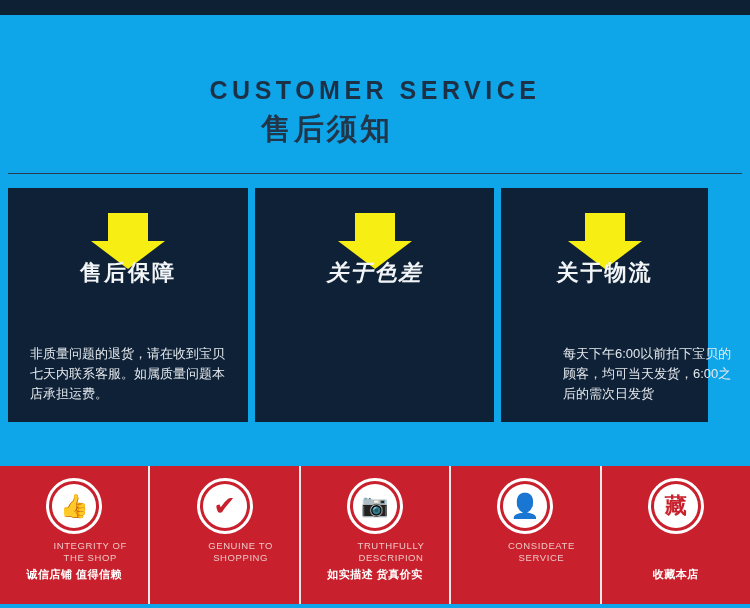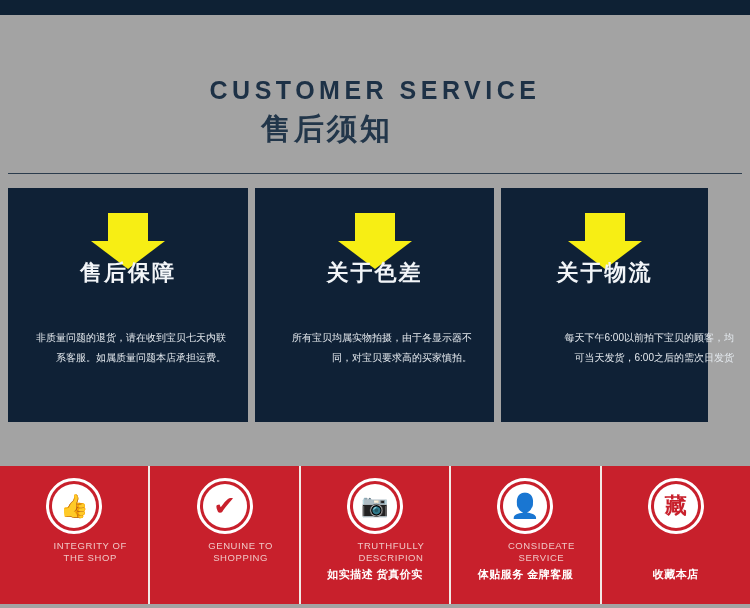--- a/index.html
+++ b/index.html
@@ -1,21 +1,21 @@
 <!DOCTYPE html>
 <html><head>
 <meta charset="utf-8">
 <style>
   html,body{margin:0;padding:0;}
   body{
     width:750px;height:608px;background:#ffffff;
     font-family:"Liberation Sans","DejaVu Sans",sans-serif;
     overflow:hidden;position:relative;
   }
-  .page{width:750px;height:608px;position:relative;background:#a3a3a3;}
+  .page{width:750px;height:608px;position:relative;background:#0ea5e9;}
 
   
   .topbar{position:absolute;left:0;top:0;width:750px;height:15px;background:#0e2134;}
 
   
   .heading{position:absolute;left:0;top:15px;width:750px;height:158px;}
   .title-en{
     position:absolute;left:0;top:63px;width:750px;text-align:center;
     font-size:25px;font-weight:bold;letter-spacing:4.5px;color:#1d3146;
     font-family:"Liberation Sans","DejaVu Sans",sans-serif;
@@ -28,21 +28,21 @@
   }
   .rule{position:absolute;left:8px;top:173px;width:734px;height:1px;background:#2b3c4d;}
 
   
   .cards{position:absolute;left:0;top:188px;width:750px;height:234px;}
   .card{
     position:absolute;top:0;height:234px;background:#0f2136;
     box-sizing:border-box;
   }
   .card.c1{left:8px;width:240px;}
-  .card.c2{left:255px;width:239px;}
+  .card.c2{left:255px;width:239px;font-style:italic;}
   .card.c3{left:501px;width:207px;}
 
   .arrow{
     position:absolute;left:50%;top:25px;transform:translateX(-50%);
     width:74px;height:56px;
   }
   .arrow .shaft{
     position:absolute;left:17px;top:0;width:40px;height:30px;background:#f7ee14;
   }
   .arrow .head{
@@ -50,23 +50,23 @@
     border-left:37px solid transparent;border-right:37px solid transparent;
     border-top:28px solid #f7ee14;
   }
 
   .card-title{
     position:absolute;left:0;top:74px;width:100%;text-align:center;
     font-size:22px;font-weight:bold;color:#f2f5f8;letter-spacing:2px;
     line-height:1;
   }
   .card-body{
-    position:absolute;left:0;top:140px;width:100%;
-    padding:0 22px;box-sizing:border-box;text-align:right;
-    font-size:10px;line-height:20px;color:#e4e9ee;
+    position:absolute;left:0;top:156px;width:100%;
+    padding:0 22px;box-sizing:border-box;text-align:left;
+    font-size:13px;line-height:20px;color:#e4e9ee;
   }
   .card.c3 .card-body{padding:0 18px;margin-left:44px;}
 
   
   .banner{
     position:absolute;left:0;top:466px;width:750px;height:138px;
     background:#c8202c;display:flex;
   }
   .feature{
     position:relative;flex:1 1 0;height:138px;
@@ -127,21 +127,20 @@
       <div class="card-title">售后保障</div>
       <div class="card-body">非质量问题的退货，请在收到宝贝七天内联系客服。如属质量问题本店承担运费。</div>
     </div>
 
     <div class="card c2">
       <div class="arrow">
         <div class="shaft"></div>
           <div class="head"></div>
       </div>
       <div class="card-title">关于色差</div>
-      <div class="card-body">所有宝贝均属实物拍摄，由于各显示器不同，对宝贝要求高的买家慎拍。</div>
     </div>
 
     <div class="card c3">
       <div class="arrow">
         <div class="shaft"></div>
           <div class="head"></div>
       </div>
       <div class="card-title">关于物流</div>
       <div class="card-body">每天下午6:00以前拍下宝贝的顾客，均可当天发货，6:00之后的需次日发货</div>
     </div>
@@ -153,20 +152,21 @@
     <div class="feature">
       <div class="f-icon">
         <div class="inner">
             <div class="glyph thumb">👍</div>
           </div>
       </div>
       <div class="f-en">
         <div>INTEGRITY OF</div>
         <div>THE SHOP</div>
       </div>
+      <div class="f-cn">诚信店铺 值得信赖</div>
     </div>
 
     <div class="feature">
       <div class="f-icon">
         <div class="inner">
             <div class="glyph check">✔</div>
           </div>
       </div>
       <div class="f-en">
         <div>GENUINE TO</div>
@@ -190,21 +190,20 @@
     <div class="feature">
       <div class="f-icon">
         <div class="inner">
             <div class="glyph person">👤</div>
           </div>
       </div>
       <div class="f-en">
         <div>CONSIDEATE</div>
         <div>SERVICE</div>
       </div>
-      <div class="f-cn">体贴服务 金牌客服</div>
     </div>
 
     <div class="feature">
       <div class="f-icon">
         <div class="inner">
             <div class="glyph cn">藏</div>
           </div>
       </div>
       <div class="f-cn">收藏本店</div>
     </div>

